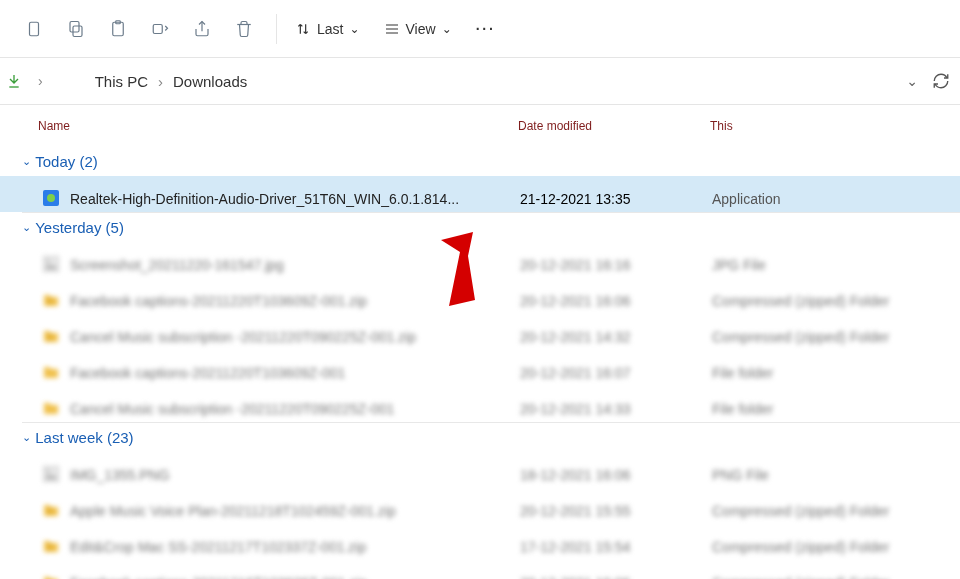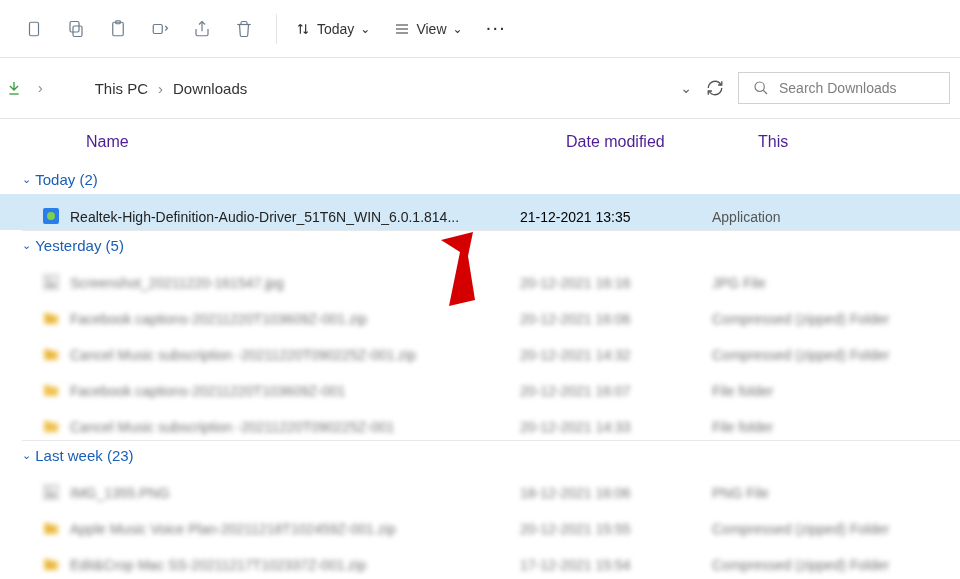--- a/index.html
+++ b/index.html
@@ -8,21 +8,21 @@
     .tb-icon { width: 28px; height: 28px; display: flex; align-items: center; justify-content: center; color: #6b7b8a; }
     .tb-sep { width: 1px; height: 30px; background: #e5e5e5; margin: 0 4px; }
     .tb-group { display: flex; align-items: center; gap: 6px; color: #333; }
     .tb-label { font-size: 14px; }
     .nav-row { display: flex; align-items: center; padding: 14px 10px 14px 2px; border-bottom: 1px solid #e5e5e5; }
     .nav-left { display: flex; align-items: center; flex: 1; gap: 10px; }
     .breadcrumb { display: flex; align-items: center; gap: 10px; font-size: 15px; color: #333; margin-left: 42px; }
     .breadcrumb span { white-space: nowrap; }
     .nav-right { display: flex; align-items: center; gap: 14px; }
     .search-box { display: flex; align-items: center; border: 1px solid #d0d0d0; padding: 7px 14px; width: 212px; color: #7e7e7e; gap: 10px; }
-    .header-row { display: flex; padding: 14px 0 14px 38px; color: #4c1d95; font-size: 16px; margin-left: 48px; }
+    .header-row { display: flex; padding: 14px 0 14px 38px; color: #7f1d1d; font-size: 12px; }
     .col-name { width: 480px; }
     .col-date { width: 192px; }
     .col-type { flex: 1; }
     .group-header { display: flex; align-items: center; padding: 6px 0 6px 22px; color: #1a5fb4; font-size: 15px; gap: 4px; }
     .file-row { display: flex; align-items: flex-end; padding: 13px 0 5px 42px; font-size: 14px; color: #444; }
     .file-row.selected { background: #d4e9f7; color: #222; }
     .file-row .icon { width: 18px; height: 18px; margin-right: 10px; display: flex; align-items: center; justify-content: center; flex-shrink: 0; }
     .file-row .name { width: 450px; white-space: nowrap; overflow: hidden; text-overflow: ellipsis; }
     .file-row .date { width: 192px; color: #000000; }
     .file-row .type { color: #555; }
@@ -71,21 +71,21 @@
         <path d="M3 6h18"></path>
         <path d="M8 6V4a2 2 0 012-2h4a2 2 0 012 2v2"></path>
         <path d="M6 6l1 14a2 2 0 002 2h6a2 2 0 002-2l1-14"></path>
       </svg>
   </div>
   <div class="tb-sep"></div>
   <div class="tb-group">
     <svg width="16" height="16" viewBox="0 0 24 24" fill="none" stroke="#333" stroke-width="1.8">
         <path d="M8 5v14M8 5l-3 3M8 5l3 3M16 19V5M16 19l3-3M16 19l-3-3"></path>
       </svg>
-    <span class="tb-label">Today</span>
+    <span class="tb-label">Last</span>
     <span class="chevron">⌄</span>
   </div>
   <div class="tb-group" style="margin-left:10px;">
     <svg width="16" height="16" viewBox="0 0 24 24" fill="none" stroke="#333" stroke-width="1.8">
         <path d="M3 6h18M3 12h18M3 18h18"></path>
       </svg>
     <span class="tb-label">View</span>
     <span class="chevron">⌄</span>
   </div>
   <div class="tb-group" style="margin-left:10px;color:#333;font-weight:bold;letter-spacing:2px;">
@@ -111,27 +111,20 @@
   <div class="nav-right">
     <span style="color:#666;">⌄</span>
     <div style="color:#555;">
       <svg width="18" height="18" viewBox="0 0 24 24" fill="none" stroke="currentColor" stroke-width="1.8">
           <path d="M3 12a9 9 0 019-9 9 9 0 018 5"></path>
           <path d="M21 3v5h-5"></path>
           <path d="M21 12a9 9 0 01-9 9 9 9 0 01-8-5"></path>
           <path d="M3 21v-5h5"></path>
         </svg>
     </div>
-    <div class="search-box">
-      <svg width="16" height="16" viewBox="0 0 24 24" fill="none" stroke="currentColor" stroke-width="1.8">
-          <circle cx="10" cy="10" r="7"></circle>
-          <path d="M21 21l-6-6"></path>
-        </svg>
-      <span>Search Downloads</span>
-    </div>
   </div>
 </div>
 
 <div class="header-row">
   <div class="col-name">Name</div>
   <div class="col-date">Date modified</div>
   <div class="col-type">This</div>
 </div>
 
 <div id="file-list">

